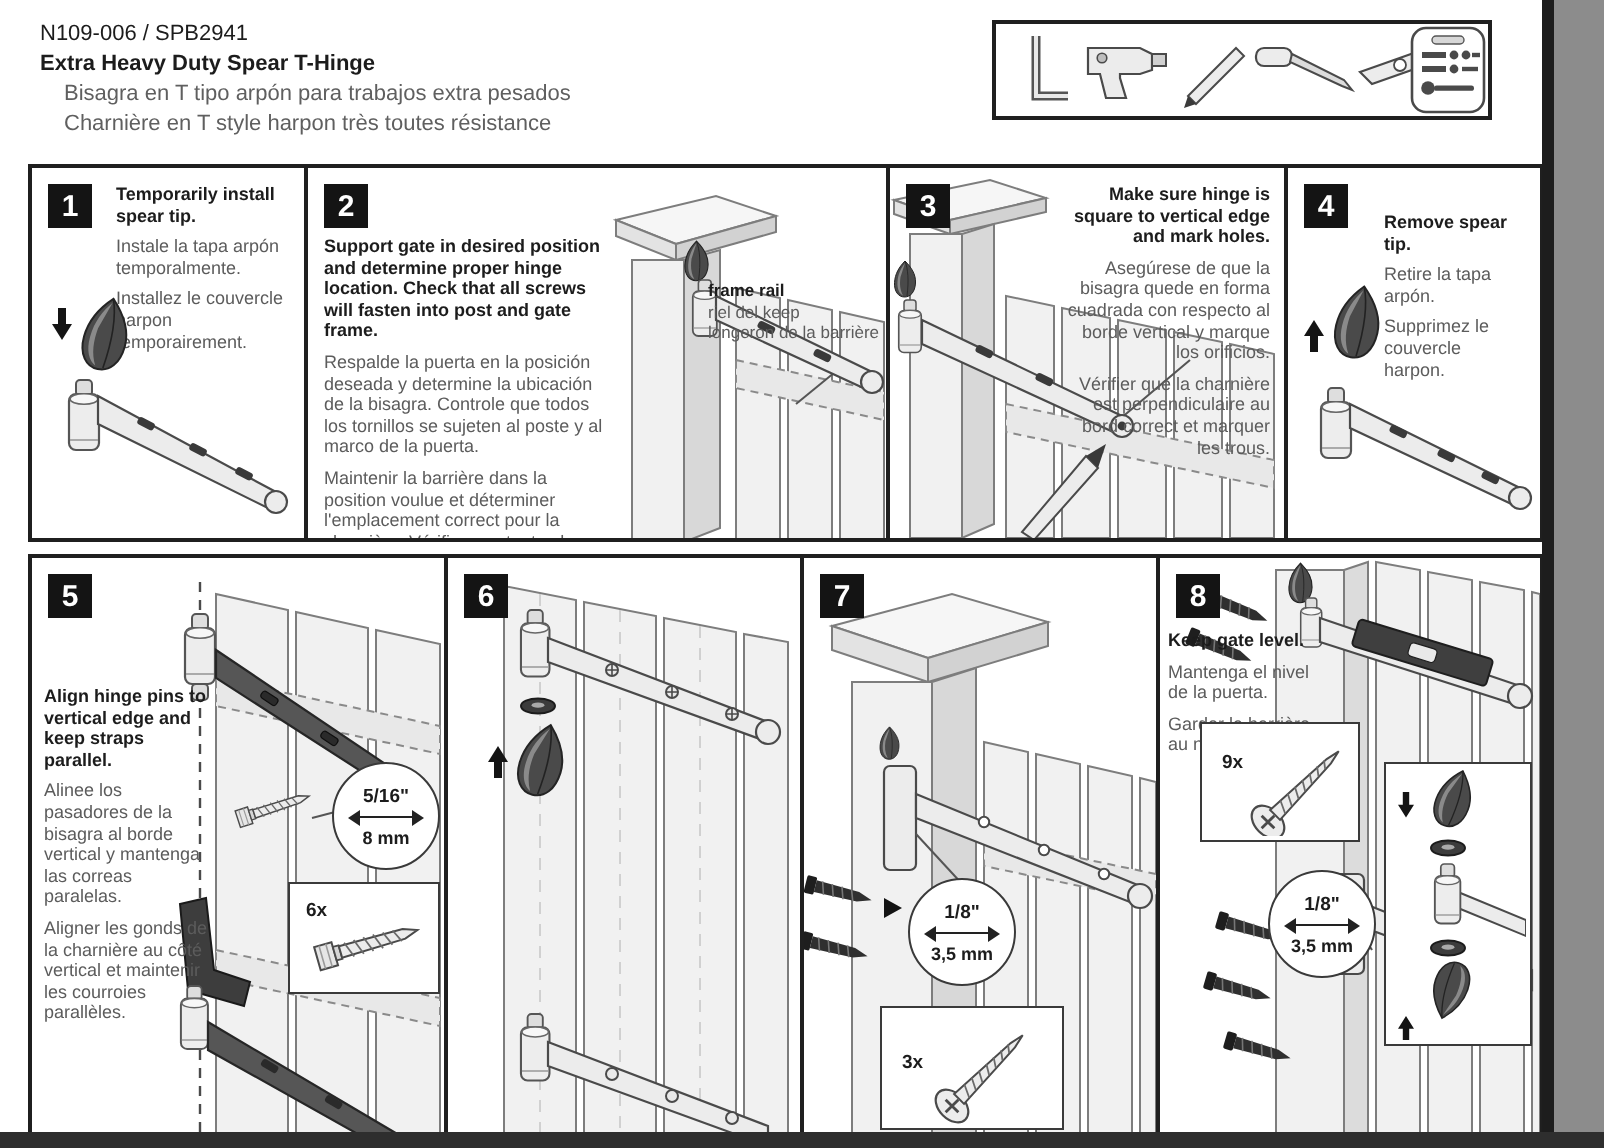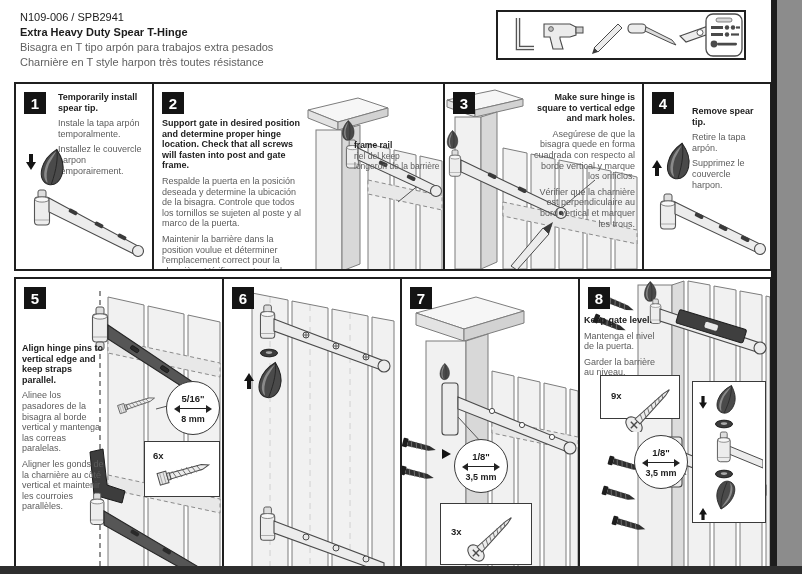--- a/index.html
+++ b/index.html
@@ -6,21 +6,21 @@
   html,body{margin:0;padding:0;background:#8c8c8c;font-family:"Liberation Sans",sans-serif;}
   .stage{position:relative;width:802px;height:574px;overflow:hidden;background:#8c8c8c;}
   .page{position:absolute;left:0;top:0;width:772px;height:566px;background:#ffffff;}
   .page-edge{position:absolute;left:771px;top:0;width:6px;height:566px;background:#1d1d1d;}
   .bottom-band{position:absolute;left:0;top:566px;width:802px;height:8px;background:#2e2e2e;}
 
   
   .hdr-title{position:absolute;left:20px;top:10px;width:460px;line-height:15px;}
   .t-part{font-size:11px;font-weight:normal;color:#1c1c1c;}
   .t-en{font-size:11px;font-weight:bold;color:#1c1c1c;}
-  .t-es,.t-fr{font-size:11px;color:#5f5f5f;}
+  .t-es,.t-fr{font-size:11px;color:#5f5f5f;margin-left:12px;}
   .toolbox{position:absolute;left:496px;top:10px;width:250px;height:50px;border:2px solid #1f1f1f;background:#fff;box-sizing:border-box;}
 
   
   .row{position:absolute;background:#fff;border:2px solid #1f1f1f;box-sizing:border-box;}
   .row1{left:14px;top:82px;width:758px;height:189px;}
   .row2{left:14px;top:277px;width:758px;height:297px;border-bottom:none;}
   .vd{position:absolute;top:0;bottom:0;width:2px;background:#1f1f1f;}
   .panel{position:absolute;top:0;bottom:0;overflow:hidden;}
 
   .badge{position:absolute;left:8px;top:8px;width:22px;height:22px;background:#141414;color:#ffffff;
@@ -251,21 +251,21 @@
           </g>
           <g>
             <path d="M66 182 L98 144 L104 150 L72 186 Z" fill="#ececec" stroke="#4a4a4a" stroke-width="1"></path>
             <path d="M98 144 L104 150 L108 138 Z" fill="#3a3a3a"></path>
           </g>
         </svg>
         <div class="badge">3</div>
         <div class="txt right" style="left:88px;top:8px;width:102px">
           <p class="en">Make sure hinge is square to vertical edge and mark holes.</p>
           <p>Asegúrese de que la bisagra quede en forma cuadrada con respecto al borde vertical y marque los orificios.</p>
-          <p>Vérifier que la charnière est perpendiculaire au bord vertical et marquer les trous.</p>
+          <p>Vérifier que la charnière est perpendiculaire au bord correct et marquer les trous.</p>
         </div>
       </div>
 
       <div class="panel" style="left:628px;width:126px">
         <div class="badge">4</div>
         <div class="txt" style="left:48px;top:22px;width:70px">
           <p class="en">Remove spear tip.</p>
           <p>Retire la tapa arpón.</p>
           <p>Supprimez le couvercle harpon.</p>
         </div>
@@ -499,21 +499,21 @@
           <g transform="translate(34,236) rotate(16)">
               <use href="#blackscrew"></use>
             </g>
         </svg>
         <div class="badge">8</div>
         <div class="txt" style="left:4px;top:36px;width:80px">
           <p class="en">Keep gate level.</p>
           <p>Mantenga el nivel de la puerta.</p>
           <p>Garder la barrière au niveau.</p>
         </div>
-        <div class="qtybox" style="left:20px;top:96px;width:80px;height:44px">
+        <div class="qtybox" style="left:20px;top:82px;width:80px;height:60px">
           <span class="qty" style="left:10px;top:14px">9x</span>
           <svg width="76" height="56" viewBox="0 0 76 56" style="left:0;top:0">
             <g transform="translate(22,42) rotate(-135 11 7)">
                 <use href="#woodscrew"></use>
               </g>
           </svg>
         </div>
         <div class="callout" style="left:54px;top:156px">
           <div class="cin">1/8"</div>
           <div class="cArrow">

